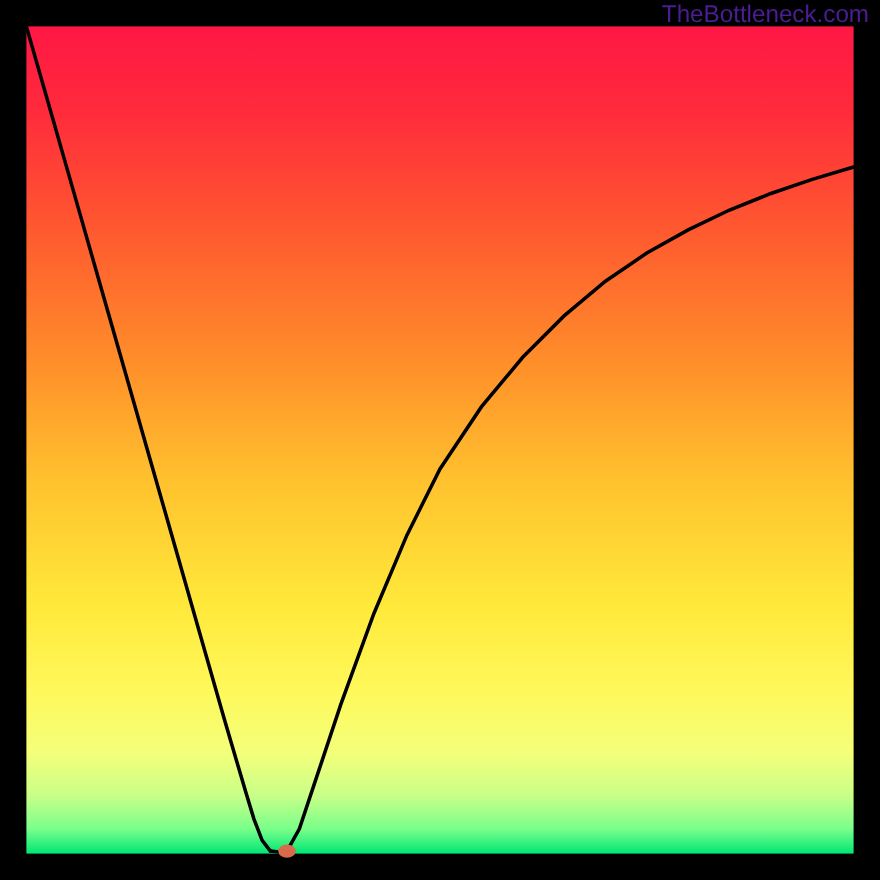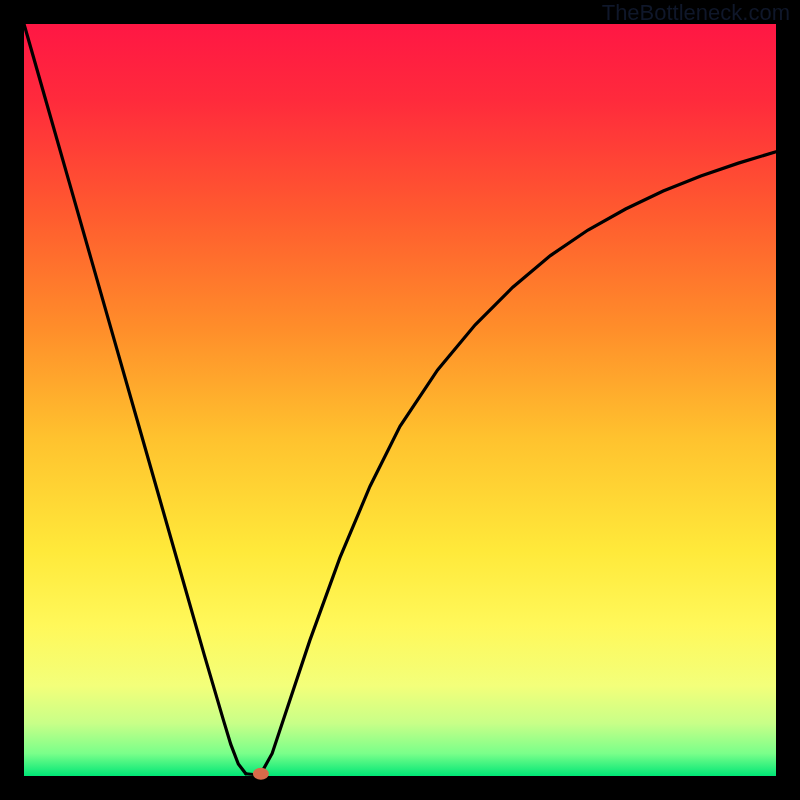--- a/index.html
+++ b/index.html
@@ -6,21 +6,21 @@
     margin: 0;
     padding: 0;
     width: 800px;
     height: 800px;
     overflow: hidden;
     font-family: Arial, Helvetica, sans-serif;
   }
   .attribution {
     position: absolute;
     z-index: 10;
-    color: #0f172a;
+    color: #4c1d95;
     font-size: 22px;
     font-weight: 500;
     pointer-events: none;
   }
   svg {
     display: block;
   }
 </style>
 </head>
 <body>

